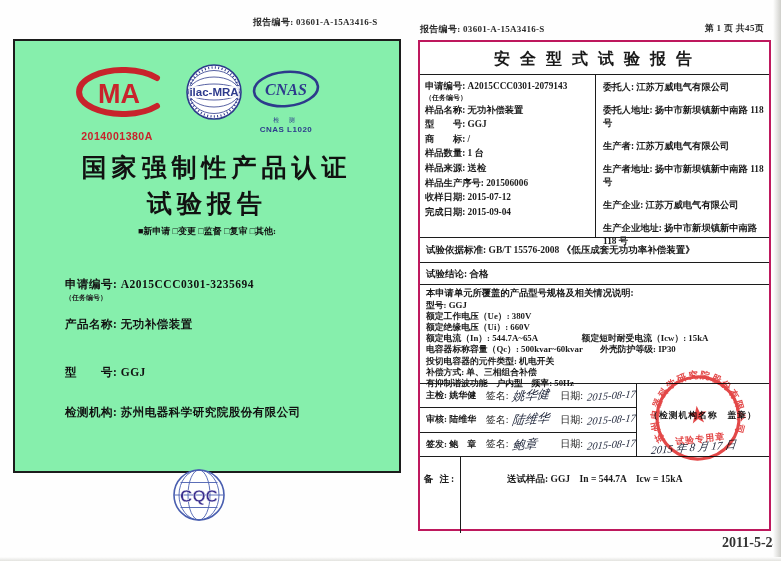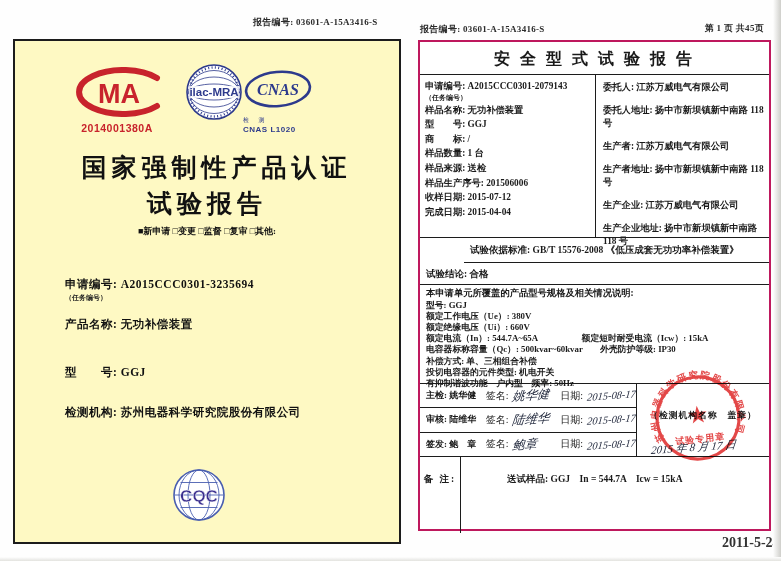--- a/index.html
+++ b/index.html
@@ -12,27 +12,27 @@
     background:linear-gradient(to right,#fefefe,#cfcfcb); }
   .scan-edge-bottom { position:absolute; left:0; bottom:0; width:781px; height:4px;
     background:linear-gradient(to bottom,#fefefe,#e3e3df); }
 
   .hdr { position:absolute; font-size:9px; font-weight:600; letter-spacing:.3px; color:#2b2b2b; }
   .hdr-left { left:253px; top:16px; }
   .hdr-right { left:420px; top:23px; }
   .hdr-pages { left:690px; top:22px; width:74px; text-align:right; }
 
   
-  .left-page { position:absolute; left:13px; top:39px; width:388px; height:505px;
-    border:2px solid #1c1c1c; background:#fef9c3; }
+  .left-page { position:absolute; left:13px; top:39px; width:388px; height:434px;
+    border:2px solid #1c1c1c; background:#86efac; }
   .cma { position:absolute; left:52px; top:26px; width:100px; text-align:center; }
-  .cma-num { font-size:10.5px; font-weight:700; color:#c8232c; letter-spacing:.5px; margin-top:1px;
+  .cma-num { font-size:10.5px; font-weight:700; color:#c8232c; letter-spacing:.5px; margin-top:9px;
     font-family:"Liberation Sans",sans-serif; }
   .ilac { position:absolute; left:170px; top:22px; }
-  .cnas { position:absolute; left:228px; top:28px; width:86px; }
+  .cnas { position:absolute; left:228px; top:28px; width:86px; text-align:center; }
   .cnas-sub1 { font-size:6px; color:#2d3a8c; letter-spacing:4px; margin-top:1px; }
   .cnas-sub2 { font-size:8px; color:#2d3a8c; font-weight:700; letter-spacing:.5px;
     font-family:"Liberation Sans",sans-serif; }
   .cert-title { position:absolute; left:0; width:100%; text-align:center;
     font-size:25px; font-weight:600; letter-spacing:5px; color:#111; }
   .cert-title-1 { top:110px;padding-left:19px; }
   .cert-title-2 { top:146px; }
   .apply-types { position:absolute; top:184px; left:0; width:100%; text-align:center;
     font-size:9px; font-weight:600; color:#111; }
   .lfield { position:absolute; left:50px; font-size:11.5px; font-weight:600; color:#111;
@@ -46,21 +46,21 @@
     border:2px solid #be185d; background:#fff; }
   .row { border-bottom:1px solid #1c1c1c; position:relative; }
   .r-title { height:33px; line-height:33px; text-align:center;
     font-size:16px; font-weight:700; letter-spacing:3px; }
   .r-info { height:163px; display:flex; }
   .info-col-l { width:176px; border-right:1px solid #1c1c1c; padding:4px 2px 0 5px; }
   .info-col-r { flex:1; padding:6px 4px 0 7px; }
   .il { font-size:9.3px; font-weight:600; line-height:14.6px; white-space:nowrap; }
   .il-small { font-size:7px; line-height:9px; }
   .ir { font-size:9.3px; font-weight:600; line-height:13px; margin-bottom:10px; }
-  .r-standard { height:25px; line-height:25px; font-size:9.5px; font-weight:600; padding-left:6px;margin-left:44px; }
+  .r-standard { height:25px; line-height:25px; font-size:9.5px; font-weight:600; padding-left:6px; }
   .r-conclusion { height:22px; line-height:22px; font-size:9.5px; font-weight:600; padding-left:6px; }
   .r-specs { height:99px; padding:3px 4px 0 6px; }
   .spec-h { font-size:9.3px; font-weight:600; line-height:11.5px; }
   .spec-l { font-size:8.8px; font-weight:600; line-height:11.2px; white-space:nowrap; }
   .r-sign { height:73px; display:flex; }
   .sign-col { width:217px; border-right:1px solid #1c1c1c; display:flex; flex-direction:column; }
   .sign-row { flex:1; border-bottom:1px solid #1c1c1c; display:flex; align-items:center;
     padding-left:6px; gap:4px; }
   .sign-row:last-child { border-bottom:none; }
   .sign-role { font-size:9px; font-weight:600; width:66px; white-space:nowrap; }
@@ -165,21 +165,21 @@
       <div class="info-col-l">
         <div class="il">申请编号: A2015CCC0301-2079143</div>
         <div class="il il-small">（任务编号）</div>
         <div class="il">样品名称: 无功补偿装置</div>
         <div class="il">型　　号: GGJ</div>
         <div class="il">商　　标: /</div>
         <div class="il">样品数量: 1 台</div>
         <div class="il">样品来源: 送检</div>
         <div class="il">样品生产序号: 201506006</div>
         <div class="il">收样日期: 2015-07-12</div>
-        <div class="il">完成日期: 2015-04-04</div>
+        <div class="il">完成日期: 2015-09-04</div>
       </div>
       <div class="info-col-r">
         <div class="ir">委托人: 江苏万威电气有限公司</div>
         <div class="ir">委托人地址: 扬中市新坝镇新中南路 118 号</div>
         <div class="ir">生产者: 江苏万威电气有限公司</div>
         <div class="ir">生产者地址: 扬中市新坝镇新中南路 118 号</div>
         <div class="ir">生产企业: 江苏万威电气有限公司</div>
         <div class="ir">生产企业地址: 扬中市新坝镇新中南路 118 号</div>
       </div>
     </div>
@@ -187,22 +187,22 @@
     <div class="row r-standard">试验依据标准: GB/T 15576-2008 《低压成套无功功率补偿装置》</div>
     <div class="row r-conclusion">试验结论: 合格</div>
 
     <div class="row r-specs">
       <div class="spec-h">本申请单元所覆盖的产品型号规格及相关情况说明:</div>
       <div class="spec-l">型号: GGJ</div>
       <div class="spec-l">额定工作电压（Ue）: 380V</div>
       <div class="spec-l">额定绝缘电压（Ui）: 660V</div>
       <div class="spec-l">额定电流（In）: 544.7A~65A　　　　　额定短时耐受电流（Icw）: 15kA</div>
       <div class="spec-l">电容器标称容量（Qc）: 500kvar~60kvar　　外壳防护等级: IP30</div>
+      <div class="spec-l">投切电容器的元件类型: 机电开关</div>
       <div class="spec-l">补偿方式: 单、三相组合补偿</div>
-      <div class="spec-l">投切电容器的元件类型: 机电开关</div>
       <div class="spec-l">有抑制谐波功能　户内型　频率: 50Hz</div>
     </div>
 
     <div class="row r-sign">
       <div class="sign-col">
         <div class="sign-row">
           <span class="sign-role">主检: 姚华健</span>
           <span class="sign-lbl">签名:</span>
           <span class="hand sig-hand">姚华健</span>
           <span class="sign-lbl">日期:</span>

